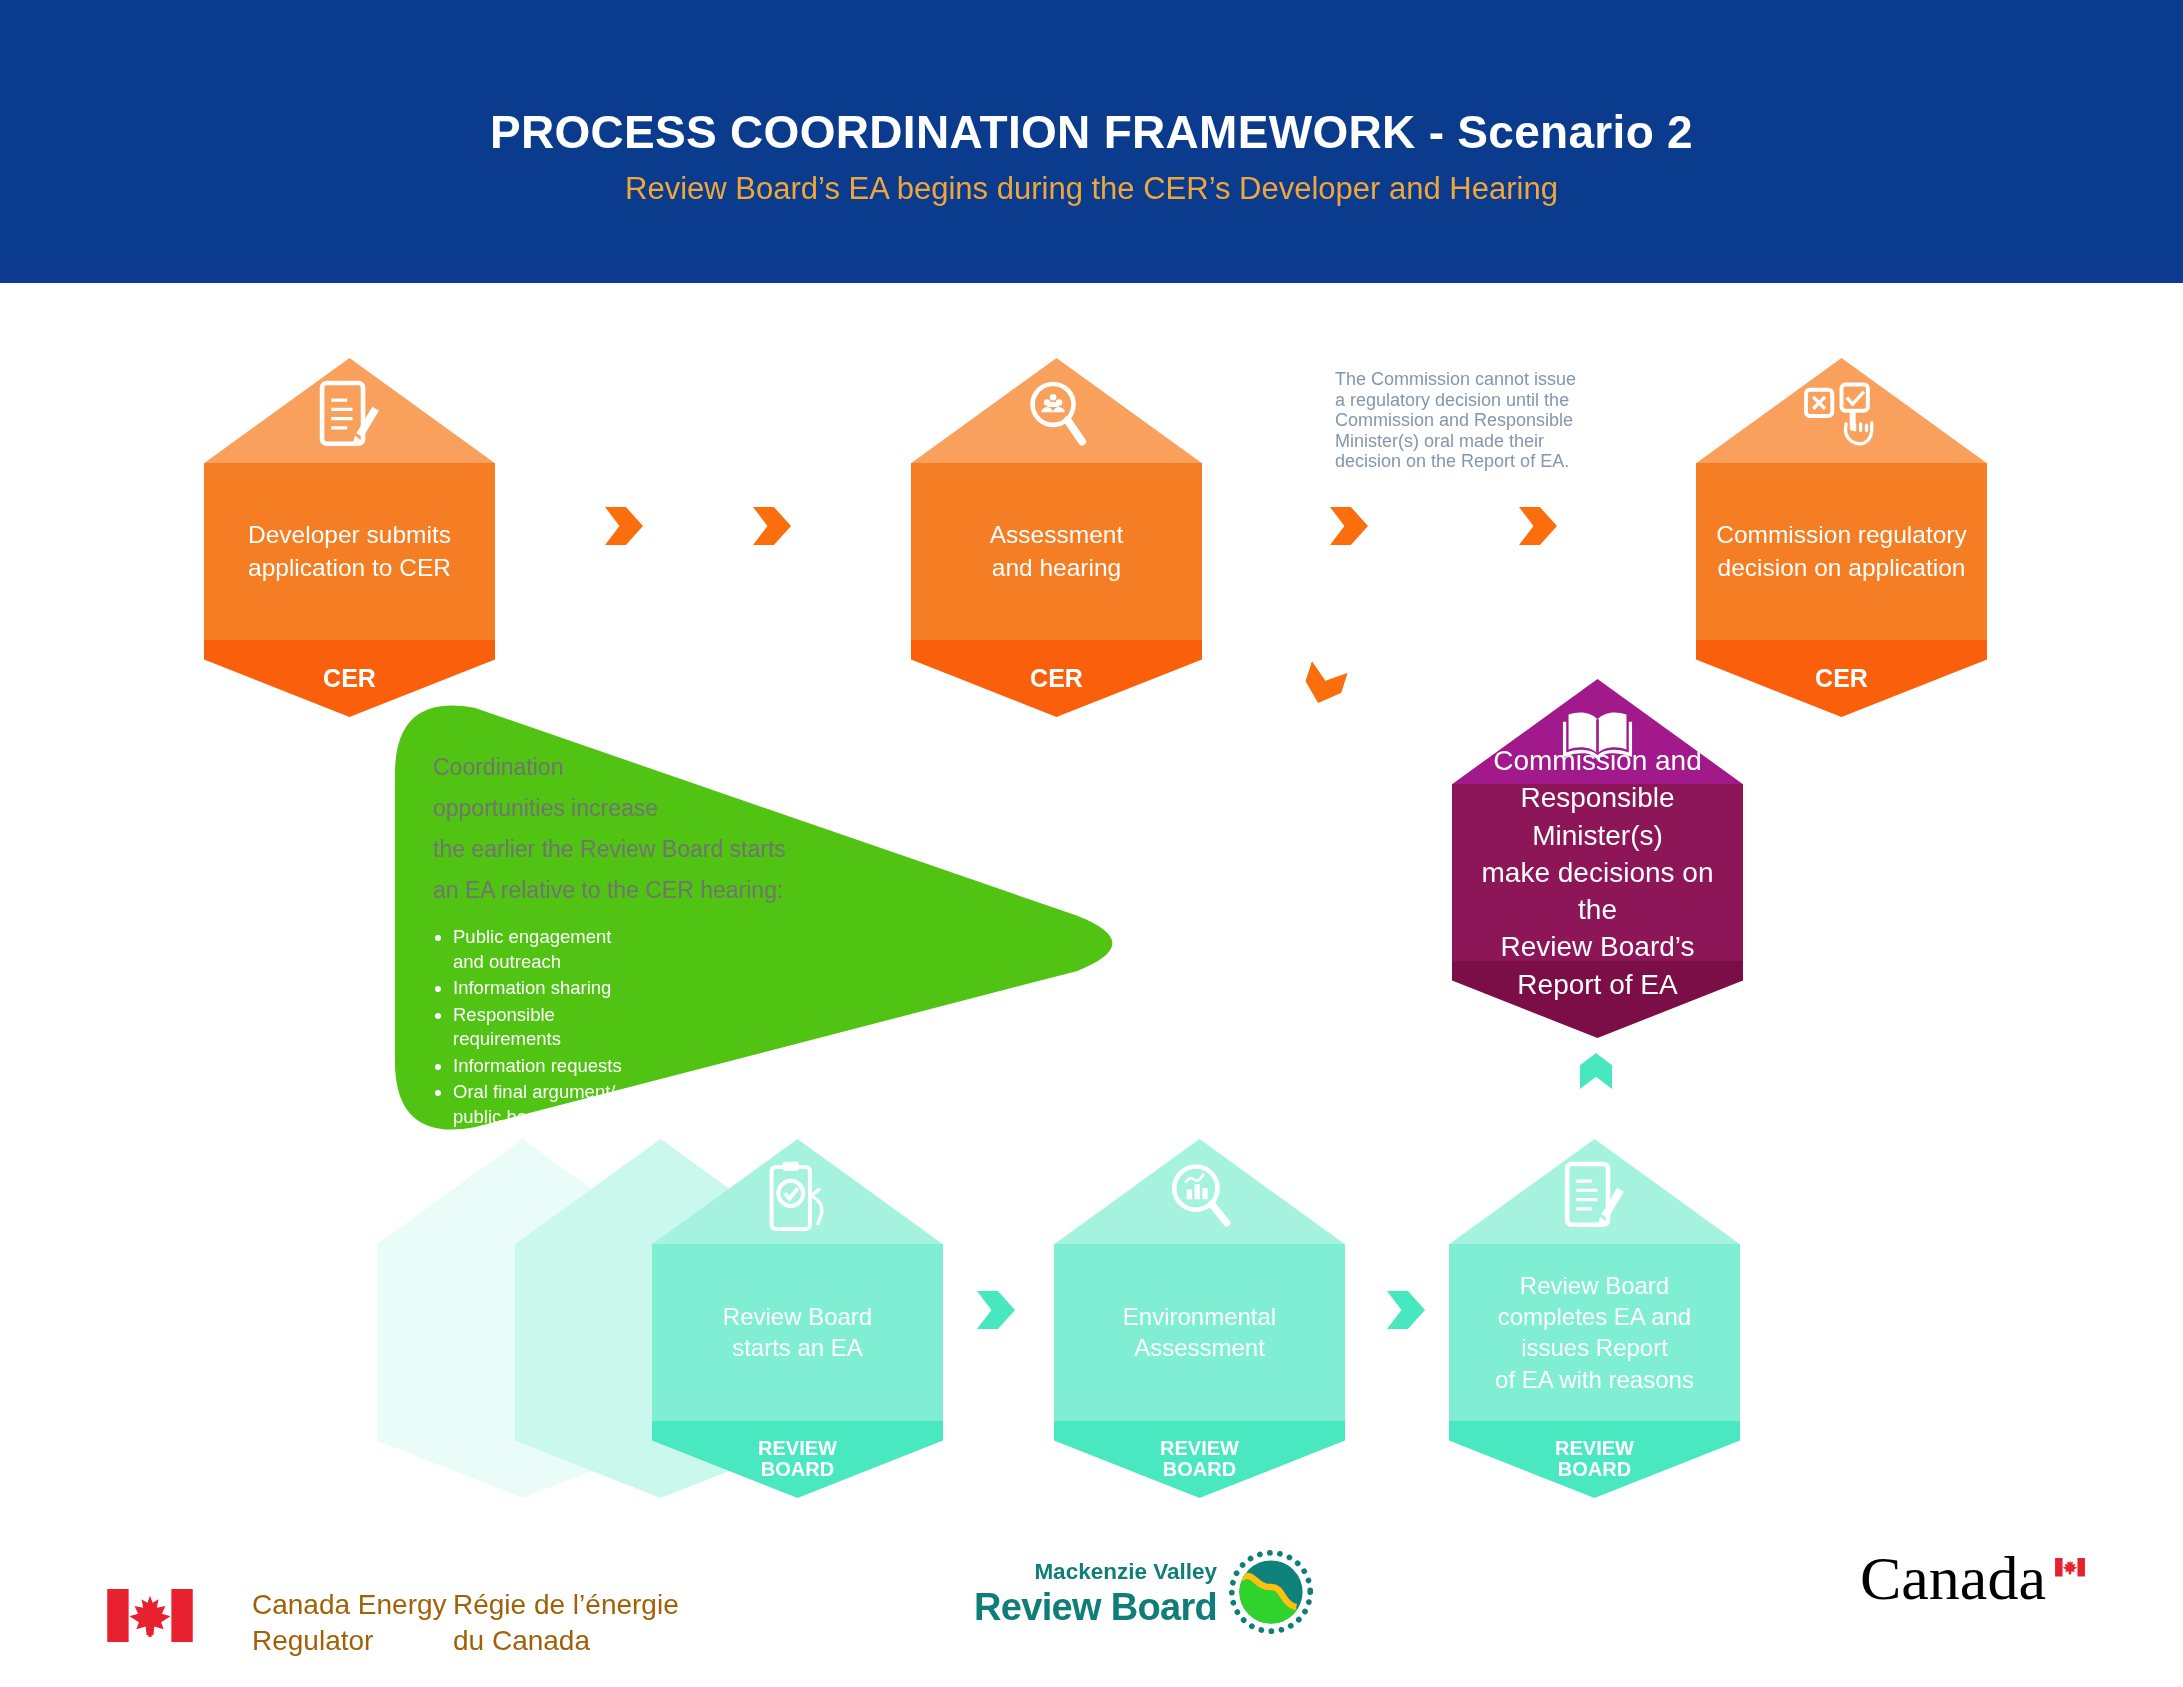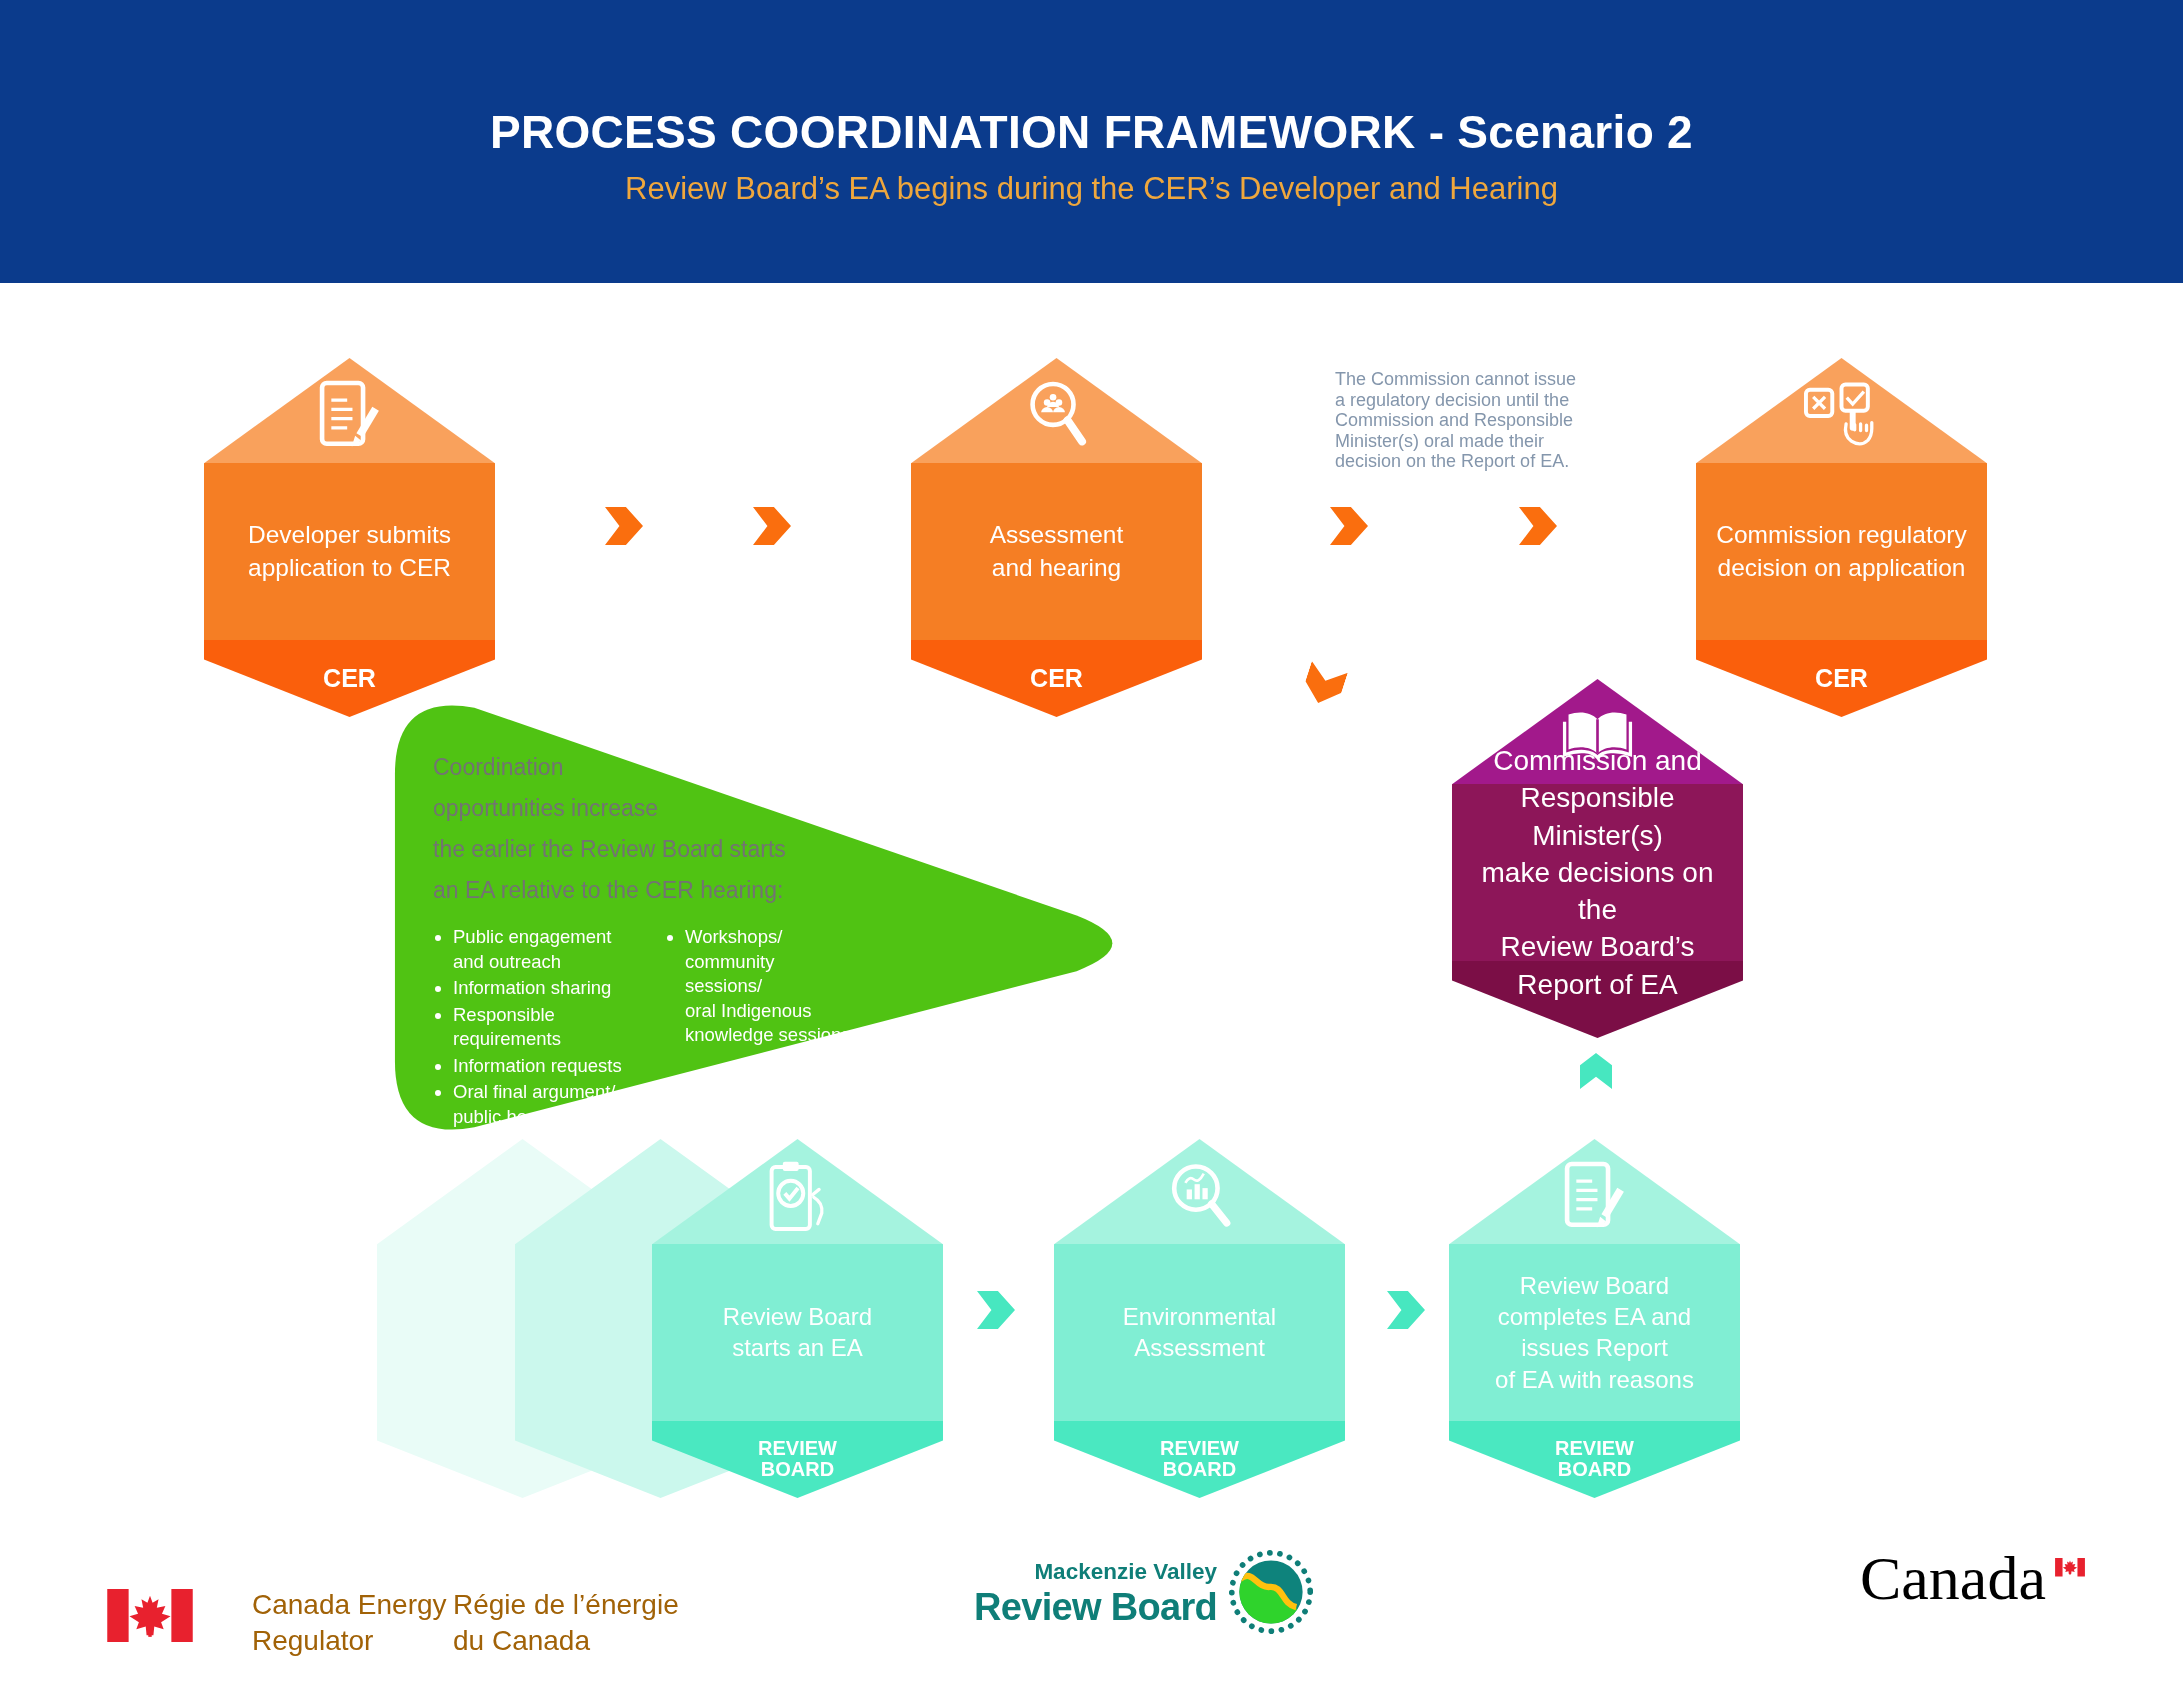--- a/index.html
+++ b/index.html
@@ -152,29 +152,20 @@
         <li class="pre">Public engagement
 and outreach</li>
         <li class="pre">Information sharing</li>
         <li class="pre">Responsible
 requirements</li>
         <li class="pre">Information requests</li>
         <li class="pre">Oral final argument/
 public hearings</li>
       </ul>
     </div>
-    <div class="bubble-col col2">
-      <ul>
-        <li class="pre">Workshops/
-community
-sessions/
-oral Indigenous
-knowledge sessions</li>
-      </ul>
-    </div>
   </div>
 
   <div class="hex purple" style="left:1452px;top:679px;">
     <div class="hex-icon">
       <svg width="79" height="60" viewBox="0 0 120 90">
         <path d="M60 18 C50 7 32 5 16 11 L16 64 C32 58 50 60 60 70 C70 60 88 58 104 64 L104 11 C88 5 70 7 60 18 Z" fill="#fff"></path>
         <path d="M60 18 V 70" stroke="#A2198B" stroke-width="4"></path>
         <path d="M10 22 V 72 C 32 64 52 66 60 76 C 68 66 88 64 110 72 V 22" fill="none" stroke="#fff" stroke-width="5"></path>
       </svg>
     </div>

